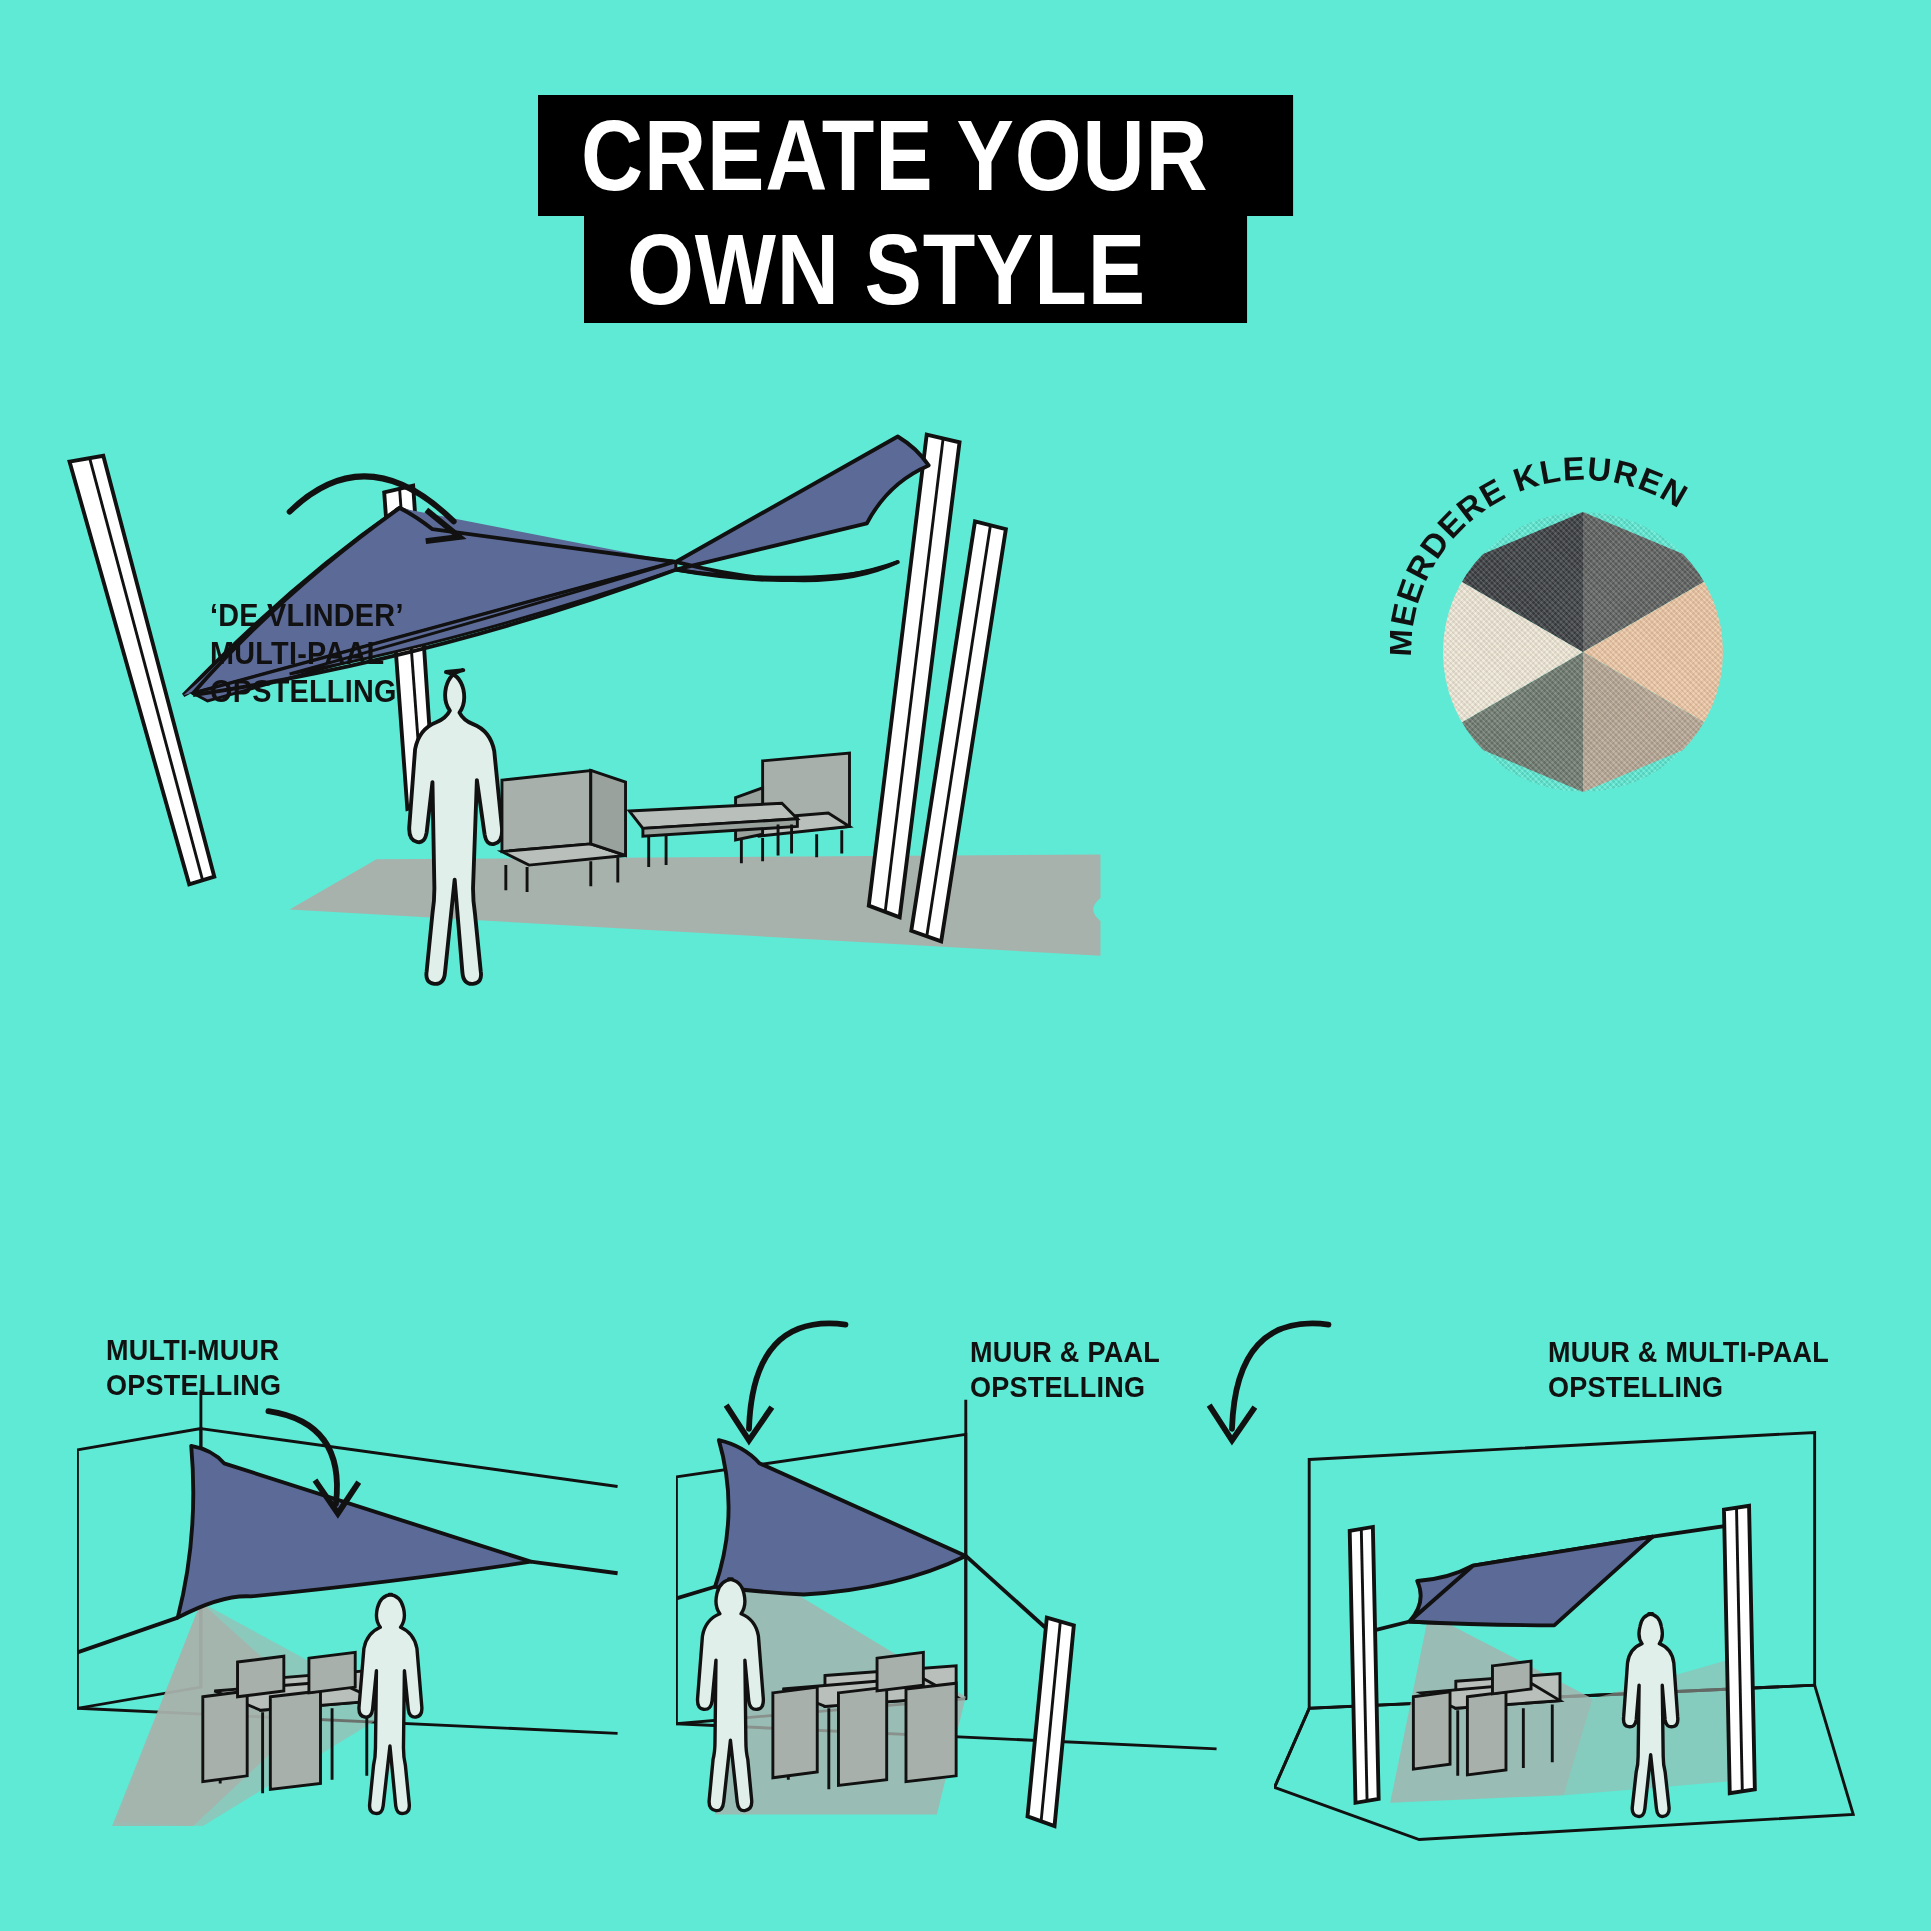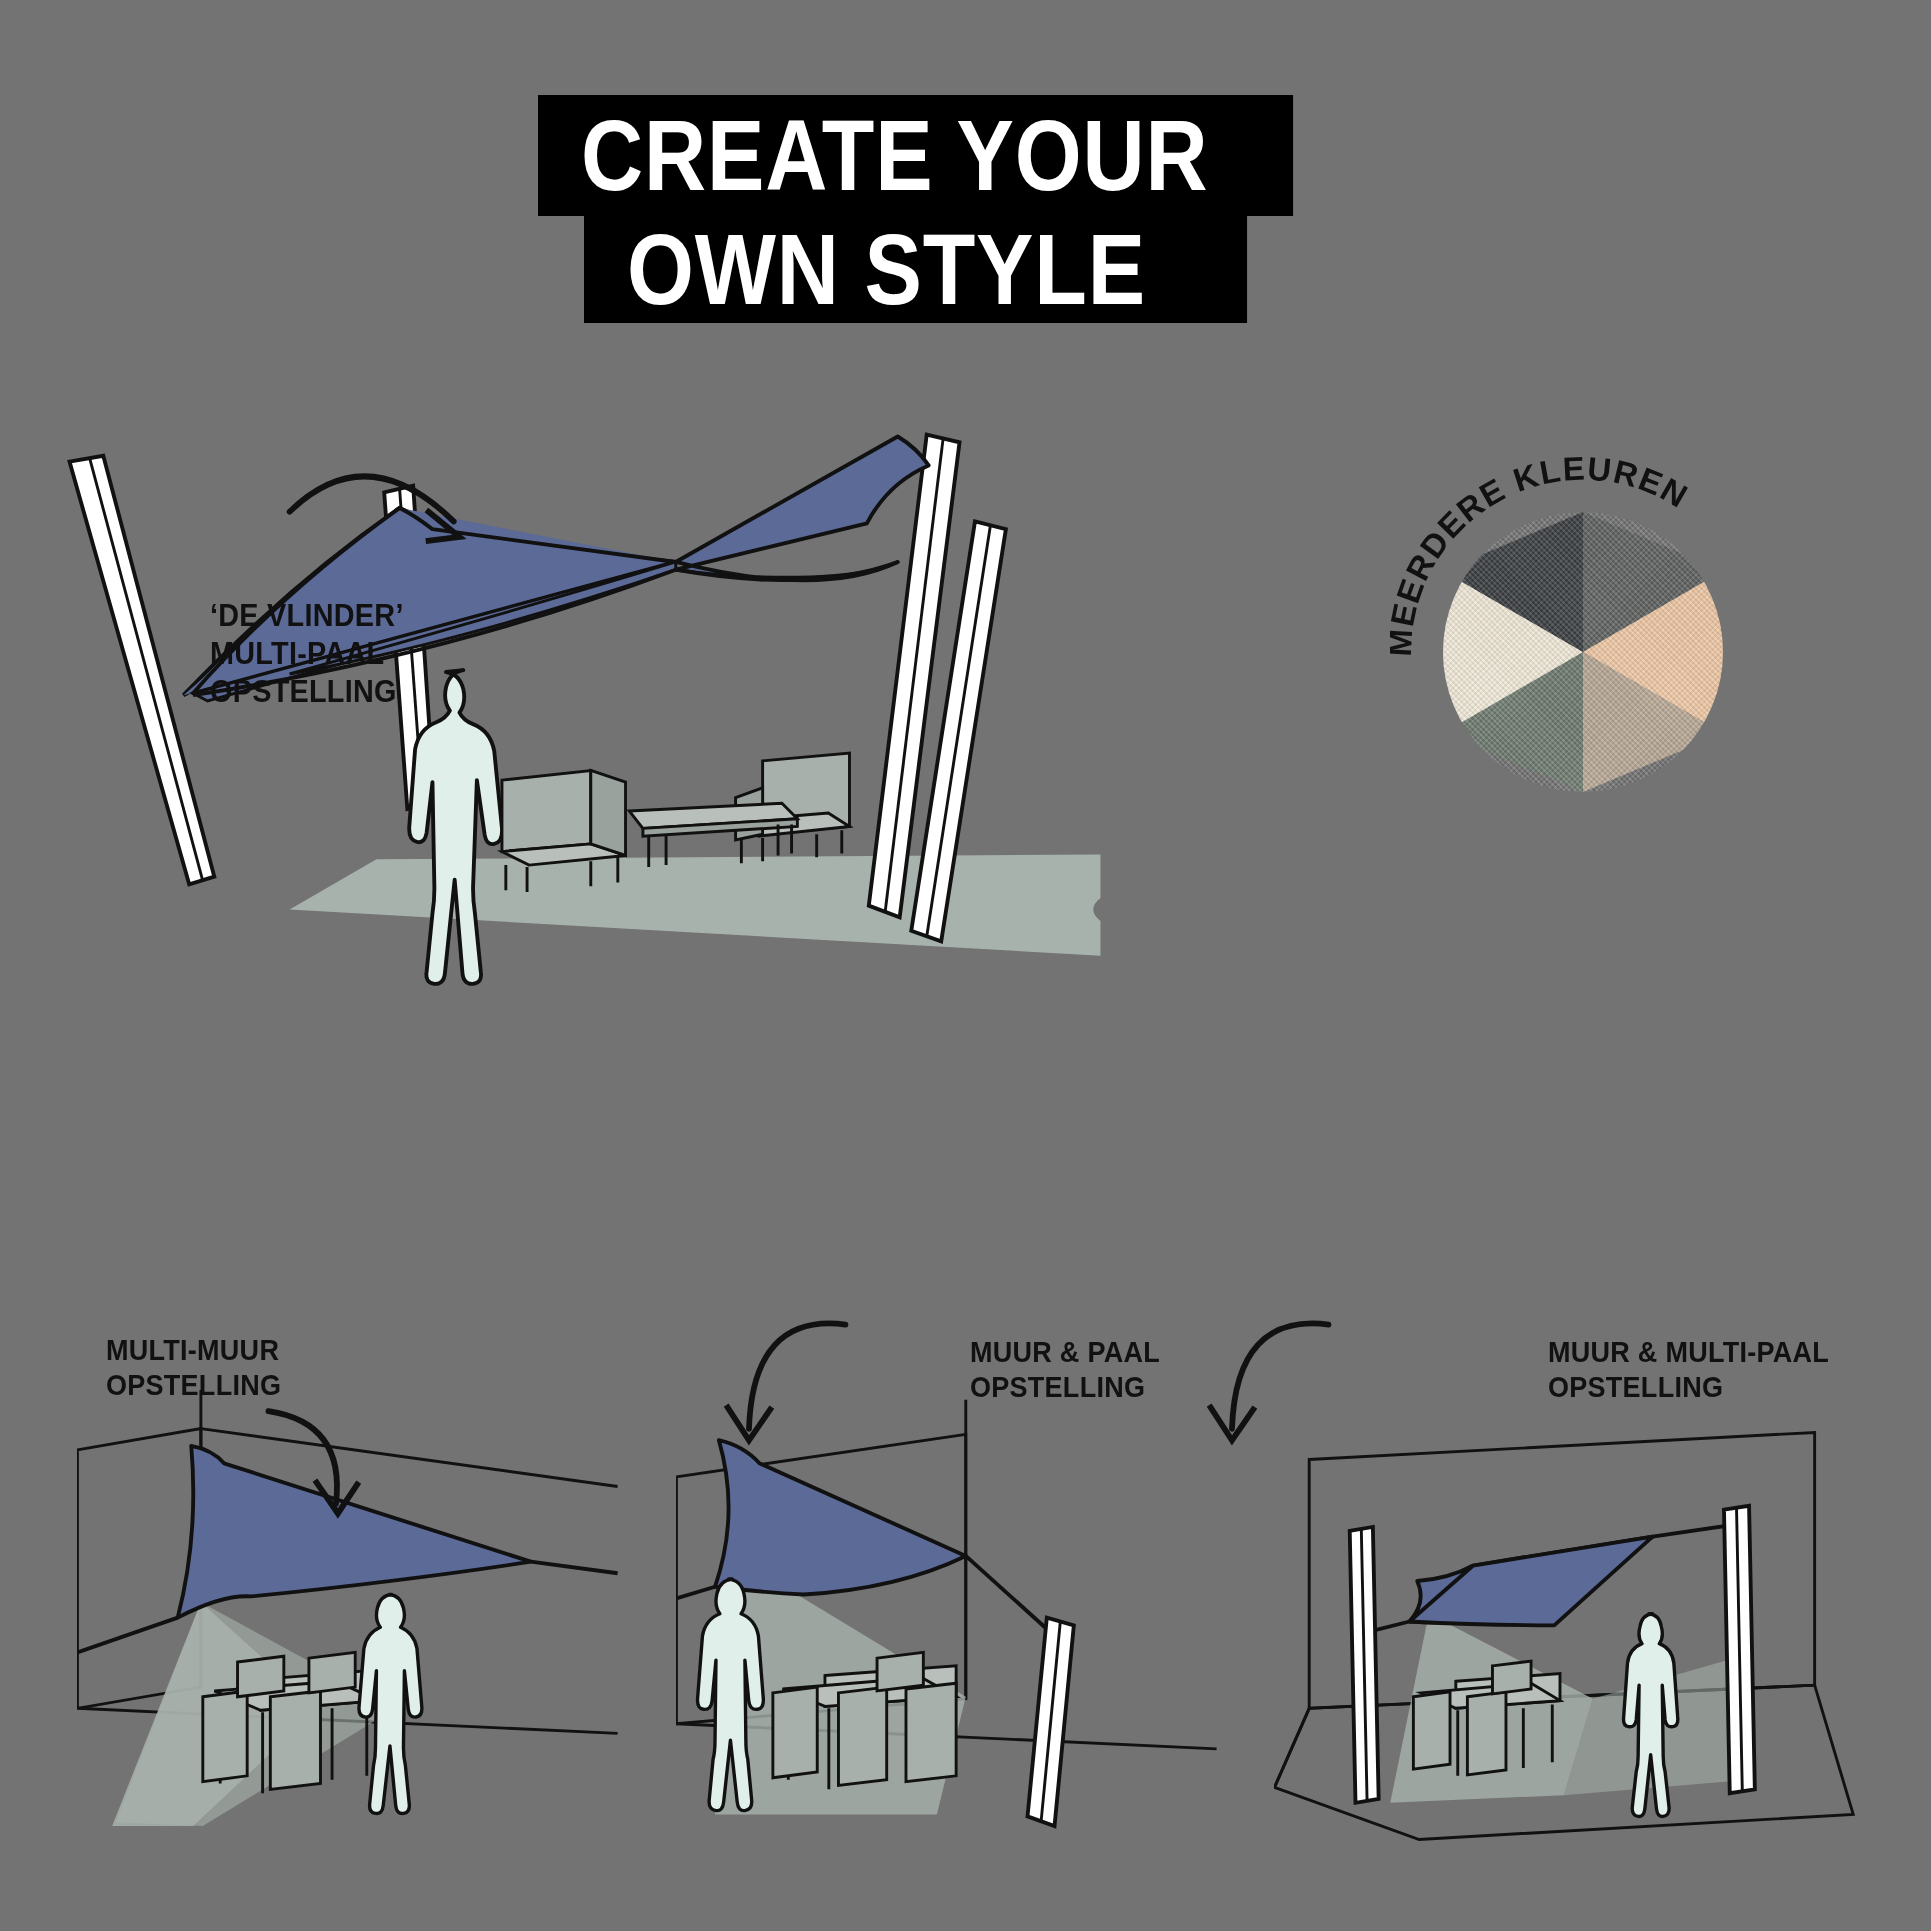--- a/index.html
+++ b/index.html
@@ -7,21 +7,21 @@
     padding: 0;
     background: #e1efeb;
   }
   body {
     font-family: "Liberation Sans", sans-serif;
   }
   #page {
     position: relative;
     width: 1931px;
     height: 1931px;
-    background: #737373;
+    background: #5eead4;
     overflow: hidden;
   }
 
   
   #title-block {
     position: absolute;
     left: 0; top: 0;
     width: 1931px; height: 406px;
   }
   .title-line {

